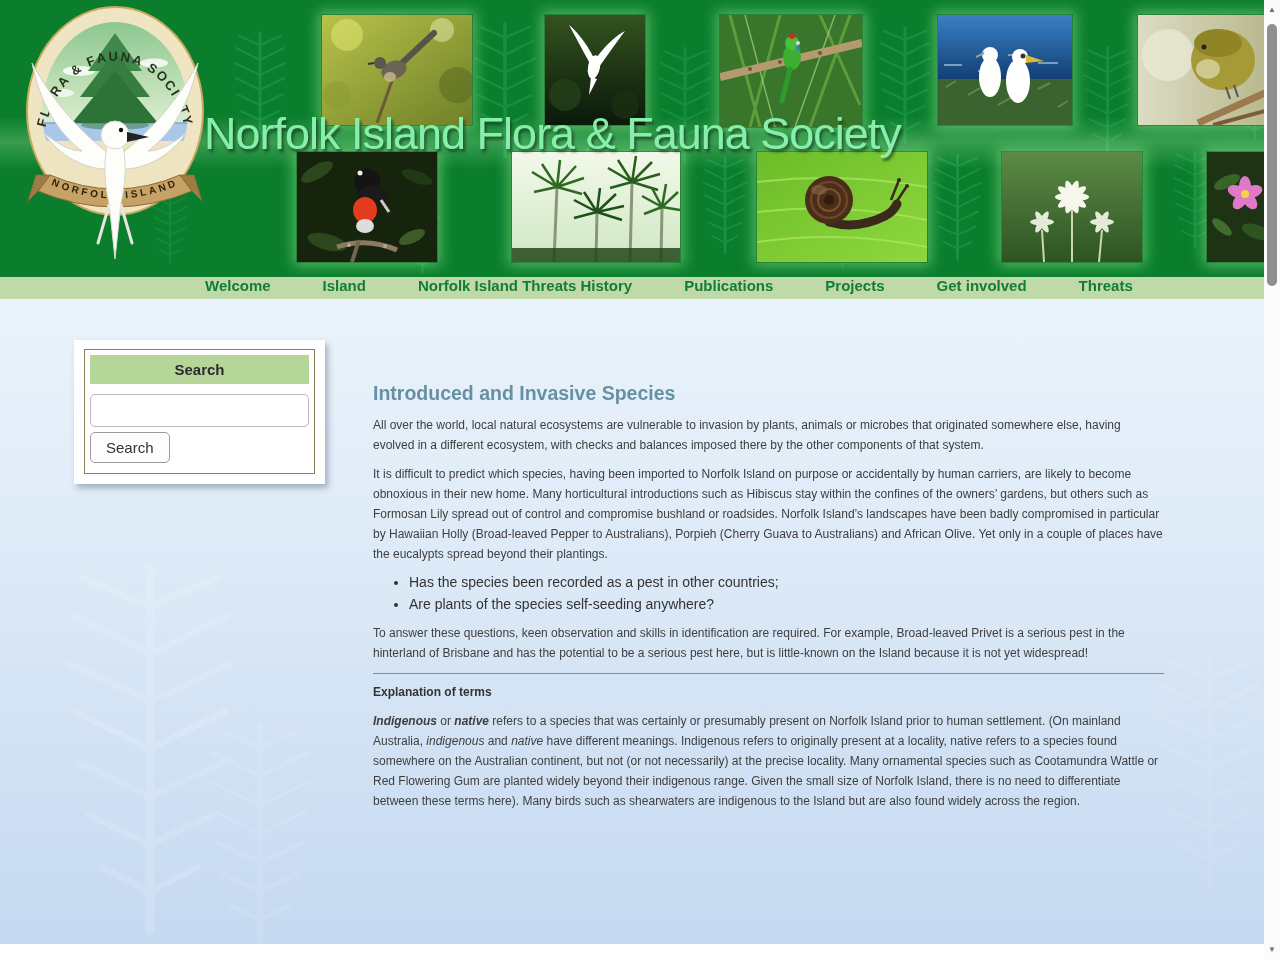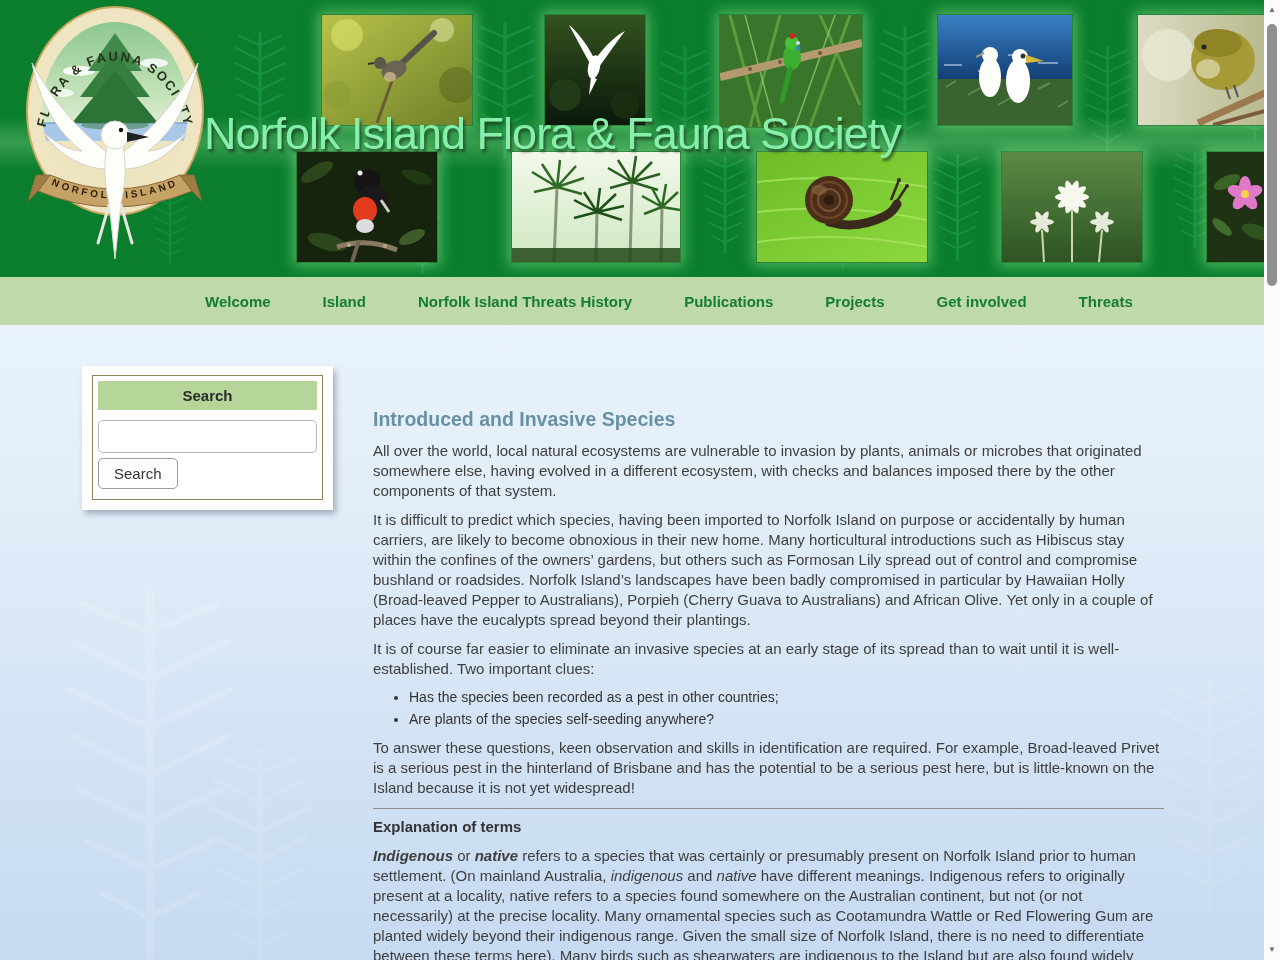--- a/index.html
+++ b/index.html
@@ -27,43 +27,43 @@
   .ph-t3 { left:720px; top:15px;  width:142px; height:112px; }
   .ph-t4 { left:938px; top:15px;  width:134px; height:110px; }
   .ph-t5 { left:1138px; top:15px; width:127px; height:110px; }
   .ph-b1 { left:297px; top:152px; width:140px; height:110px; }
   .ph-b2 { left:512px; top:152px; width:168px; height:110px; }
   .ph-b3 { left:757px; top:152px; width:170px; height:110px; }
   .ph-b4 { left:1002px; top:152px; width:140px; height:110px; }
   .ph-b5 { left:1207px; top:152px; width:70px;  height:110px; }
 
   
-  .main-nav { display:flex; align-items:center; gap:52px; padding-left:205px;
-    height:48px; background:#bfd9a8; }
+  .main-nav { display:flex; gap:52px; padding-left:205px;
+    height:22px; background:#bfd9a8; }
   .main-nav a { color:#147c39; font-weight:bold; font-size:15px; text-decoration:none;
     white-space:nowrap; cursor:pointer; }
 
   
   .content { position:relative; width:100%; height:645px;
     background:linear-gradient(to bottom,#eaf3fb 0%,#ddeaf7 40%,#c5d9f1 100%); overflow:hidden; }
   .content-decor { position:absolute; left:0; top:0; width:100%; height:100%; pointer-events:none; }
 
-  .search-widget { position:absolute; left:82px; top:41px; width:251px; background:#ffffff;
+  .search-widget { position:absolute; left:74px; top:41px; width:251px; background:#ffffff;
     padding:9px 10px 10px; box-shadow:3px 4px 6px rgba(90,100,120,0.45); }
   .search-inner { border:1px solid #8d8157; padding:5px 5px 10px; }
   .search-title { background:#b6d699; height:29px; line-height:29px; text-align:center;
     font-weight:bold; font-size:15px; color:#2b2b2b; margin-bottom:10px; }
   .search-input { display:block; width:100%; height:33px; border:1px solid #b9b9b9;
     border-radius:5px; margin-bottom:5px; font-size:15px; padding:0 8px; background:#fff; outline:none; }
   .search-button { height:31px; padding:0 15px; border:1px solid #9b9b9b; border-radius:5px;
     background:#fdfdfd; font-size:15px; color:#333; cursor:pointer; font-family:"Liberation Sans", sans-serif; }
 
   .main-col { position:absolute; left:373px; top:0; width:791px; padding-top:83px; color:#3e3e3e; }
   .page-heading { font-size:19.5px; font-weight:700; color:#6791a3; margin-bottom:10px; }
-  .main-col p { font-size:15px; line-height:20px; margin-bottom:9px; }
+  .main-col p { font-size:12px; line-height:20px; margin-bottom:9px; }
   ul.clues { margin:2px 0 10px 36px; list-style:disc; }
   ul.clues li { font-size:14px; line-height:18px; margin-bottom:4px; color:#333; }
   p.after-list { margin-top:1px; }
   hr.divider { border:none; border-top:1px solid #8c8c8c; margin:10px 0 8px; }
   .terms-heading { font-weight:bold; font-size:15px; color:#333; margin-bottom:9px; }
 
   
   .scrollbar { position:absolute; right:0; top:0; width:16px; height:960px; background:#fbfbfb; }
   .sb-arrow { position:absolute; left:0; width:16px; height:14px; text-align:center;
     font-size:8px; line-height:14px; color:#6f6f6f; cursor:pointer; }
@@ -391,21 +391,20 @@
           <div class="search-title">Search</div>
           <input class="search-input" type="text" value="" style="">
           <button class="search-button">Search</button>
         </div>
       </aside>
 
       <main class="main-col">
         <h2 class="page-heading">Introduced and Invasive Species</h2>
         <p>All over the world, local natural ecosystems are vulnerable to invasion by plants, animals or microbes that originated somewhere else, having evolved in a different ecosystem, with checks and balances imposed there by the other components of that system.</p>
         <p>It is difficult to predict which species, having been imported to Norfolk Island on purpose or accidentally by human carriers, are likely to become obnoxious in their new home. Many horticultural introductions such as Hibiscus stay within the confines of the owners’ gardens, but others such as Formosan Lily spread out of control and compromise bushland or roadsides. Norfolk Island’s landscapes have been badly compromised in particular by Hawaiian Holly (Broad-leaved Pepper to Australians), Porpieh (Cherry Guava to Australians) and African Olive. Yet only in a couple of places have the eucalypts spread beyond their plantings.</p>
-        <p>It is of course far easier to eliminate an invasive species at an early stage of its spread than to wait until it is well-established. Two important clues:</p>
         <ul class="clues">
           <li>Has the species been recorded as a pest in other countries;</li>
           <li>Are plants of the species self-seeding anywhere?</li>
         </ul>
         <p class="after-list">To answer these questions, keen observation and skills in identification are required. For example, Broad-leaved Privet is a serious pest in the hinterland of Brisbane and has the potential to be a serious pest here, but is little-known on the Island because it is not yet widespread!</p>
         <hr class="divider">
         <p class="terms-heading">Explanation of terms</p>
         <p><span style="font-weight: bold; font-style: italic;">Indigenous</span><span> or </span><span style="font-weight: bold; font-style: italic;">native</span><span> refers to a species that was certainly or presumably present on Norfolk Island prior to human settlement. (On mainland Australia, </span><span style="font-style: italic;">indigenous</span><span> and </span><span style="font-style: italic;">native</span><span> have different meanings. Indigenous refers to originally present at a locality, native refers to a species found somewhere on the Australian continent, but not (or not necessarily) at the precise locality. Many ornamental species such as Cootamundra Wattle or Red Flowering Gum are planted widely beyond their indigenous range. Given the small size of Norfolk Island, there is no need to differentiate between these terms here). Many birds such as shearwaters are indigenous to the Island but are also found widely across the region.</span></p>
 
       </main>

